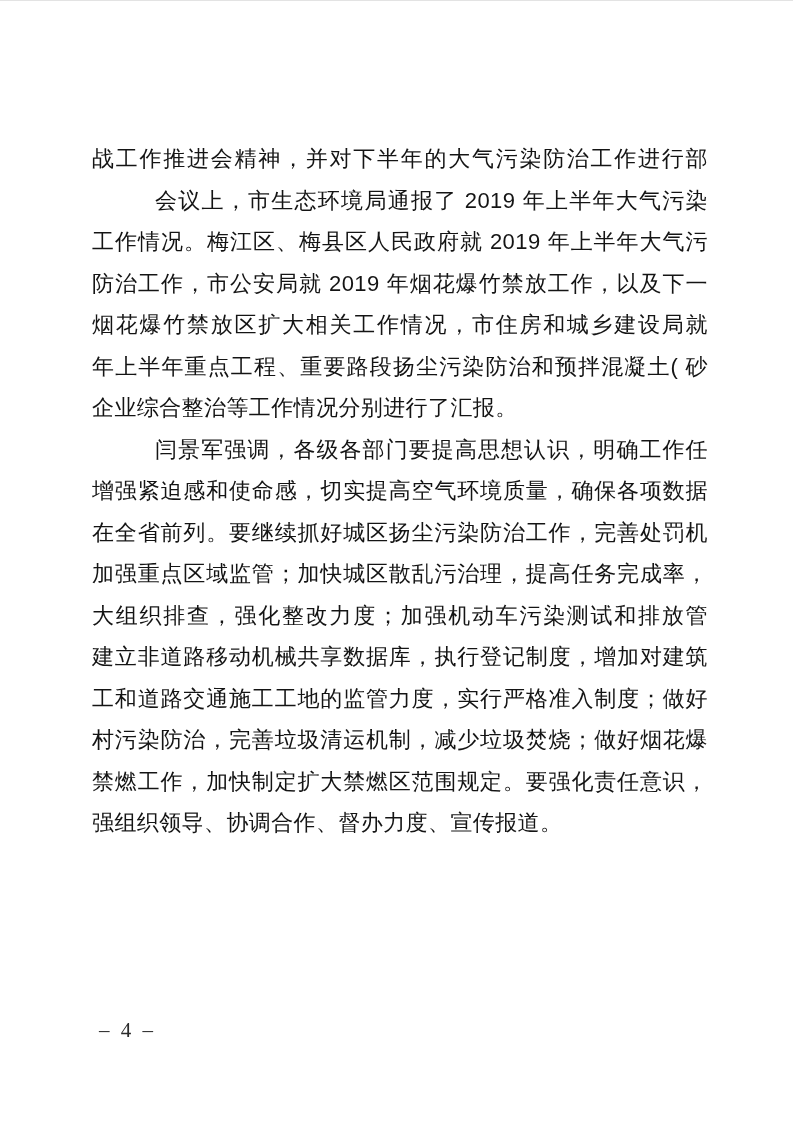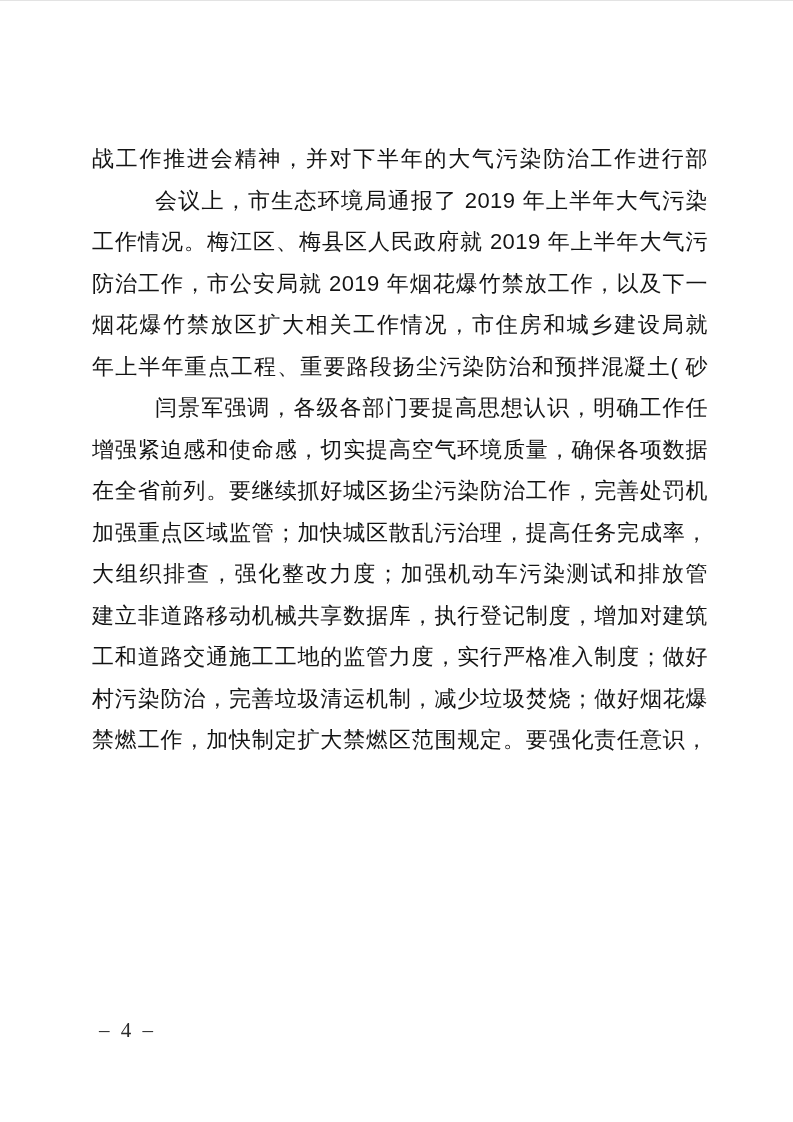--- a/index.html
+++ b/index.html
@@ -66,24 +66,26 @@
 
 <div class="page">
   <div class="page-top-edge"></div>
   <div class="text-block">
       <div class="line para-end">战工作推进会精神，并对下半年的大气污染防治工作进行部署。</div>
       <div class="line para-start">会议上，市生态环境局通报了 2019 年上半年大气污染防治</div>
       <div class="line">工作情况。梅江区、梅县区人民政府就 2019 年上半年大气污染</div>
       <div class="line">防治工作，市公安局就 2019 年烟花爆竹禁放工作，以及下一步</div>
       <div class="line">烟花爆竹禁放区扩大相关工作情况，市住房和城乡建设局就2019</div>
       <div class="line">年上半年重点工程、重要路段扬尘污染防治和预拌混凝土( 砂浆 )</div>
+      <div class="line para-end">企业综合整治等工作情况分别进行了汇报。</div>
       <div class="line para-start">闫景军强调，各级各部门要提高思想认识，明确工作任务，</div>
       <div class="line">增强紧迫感和使命感，切实提高空气环境质量，确保各项数据走</div>
       <div class="line">在全省前列。要继续抓好城区扬尘污染防治工作，完善处罚机制，</div>
       <div class="line">加强重点区域监管；加快城区散乱污治理，提高任务完成率，加</div>
       <div class="line">大组织排查，强化整改力度；加强机动车污染测试和排放管理，</div>
       <div class="line">建立非道路移动机械共享数据库，执行登记制度，增加对建筑施</div>
       <div class="line">工和道路交通施工工地的监管力度，实行严格准入制度；做好农</div>
       <div class="line">村污染防治，完善垃圾清运机制，减少垃圾焚烧；做好烟花爆竹</div>
       <div class="line">禁燃工作，加快制定扩大禁燃区范围规定。要强化责任意识，加</div>
+      <div class="line para-end">强组织领导、协调合作、督办力度、宣传报道。</div>
     </div>
   <div class="page-number">– 4 –</div>
 </div>
 
 </body></html>

